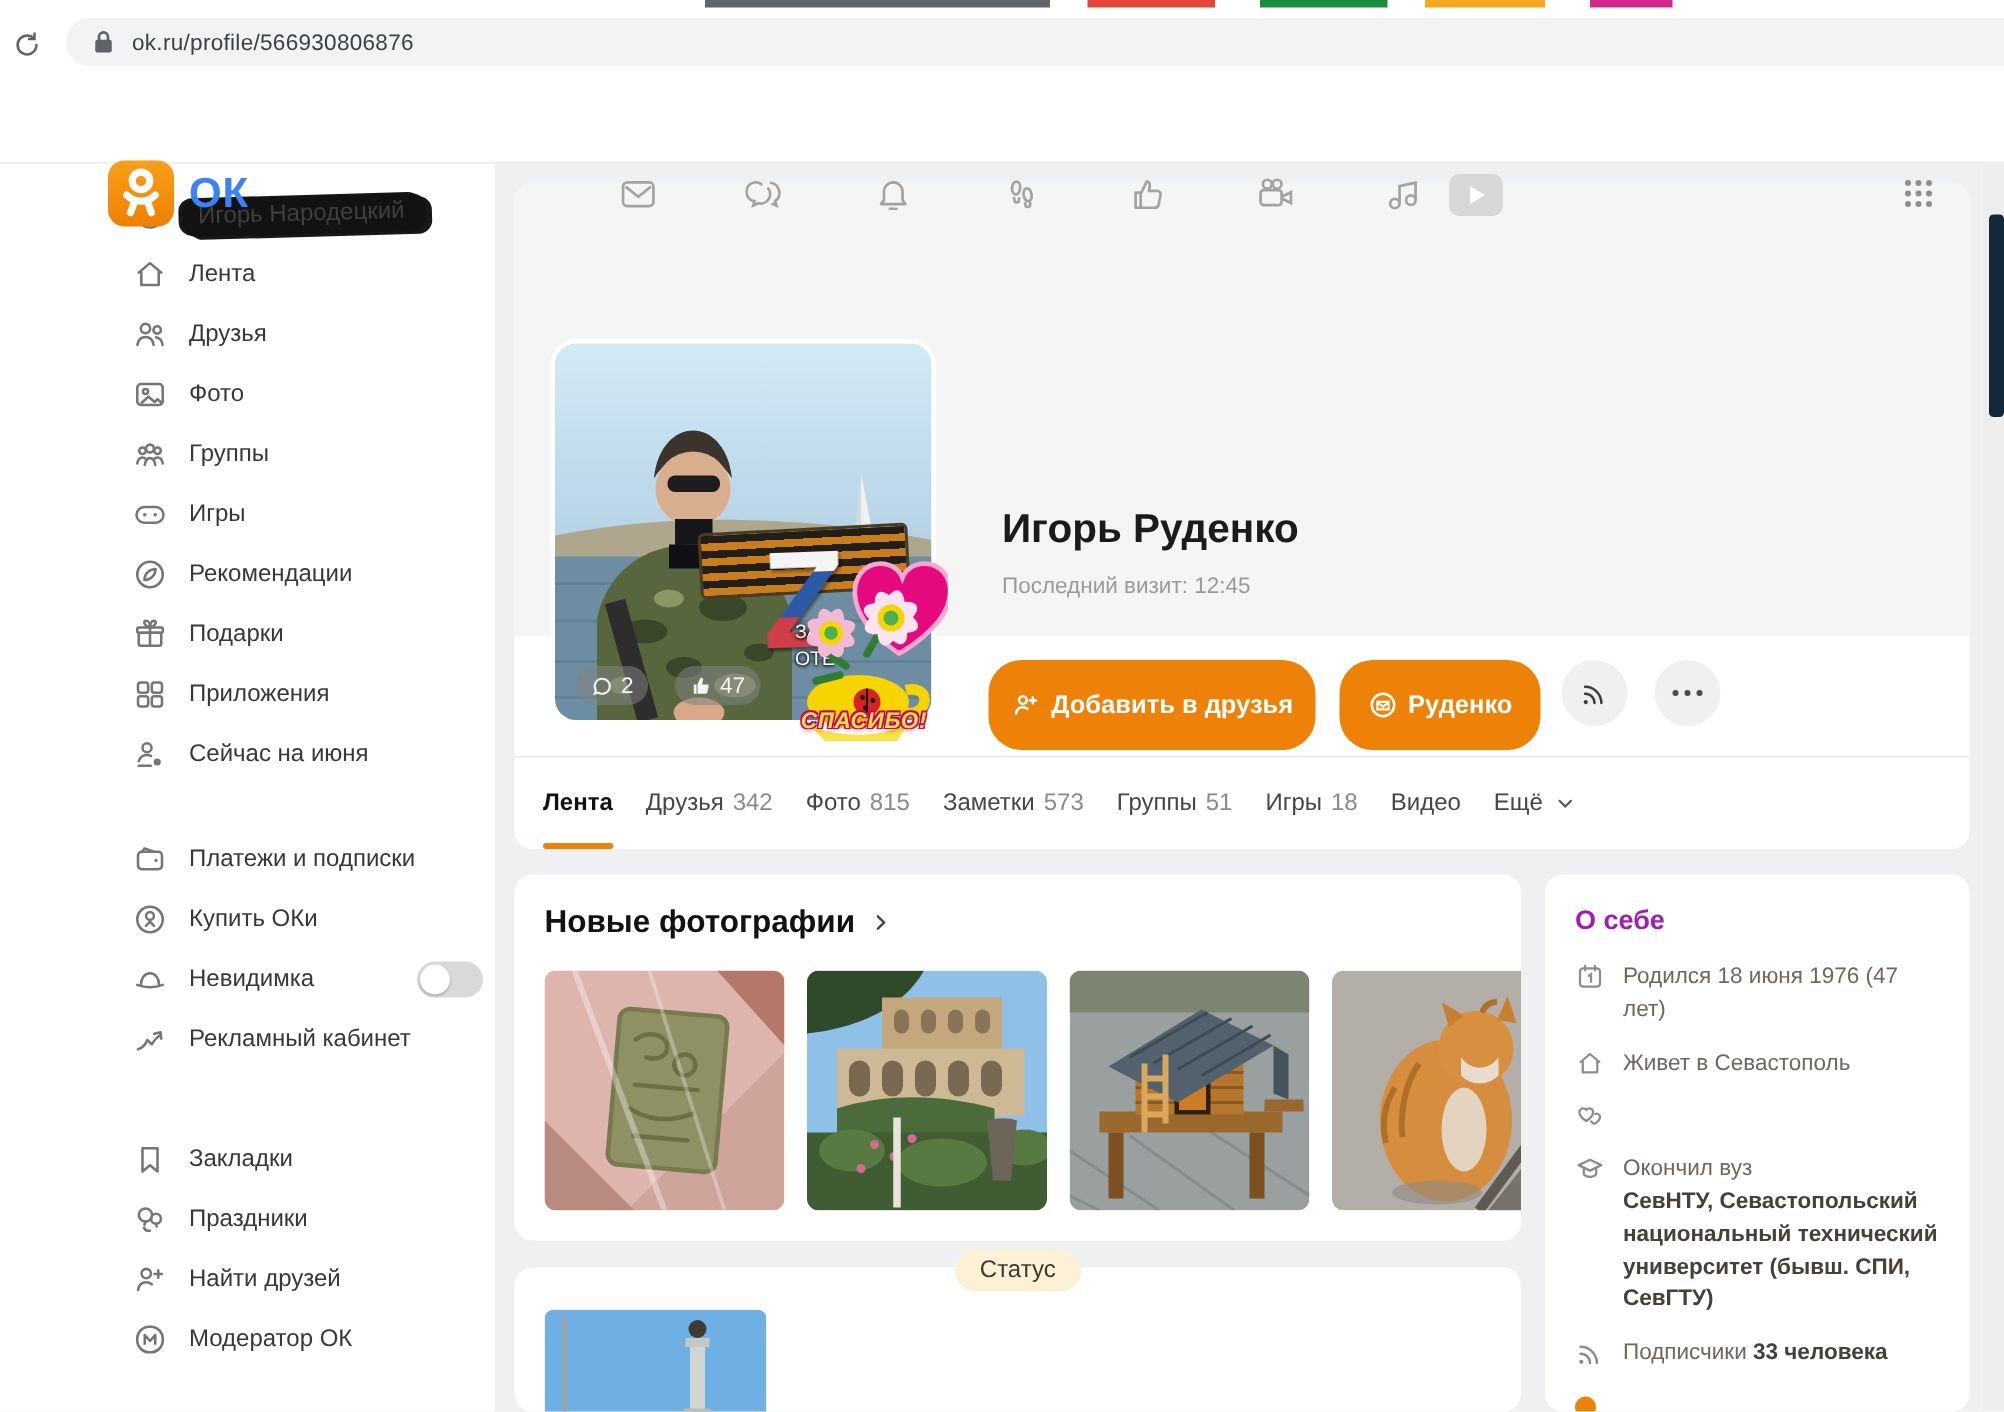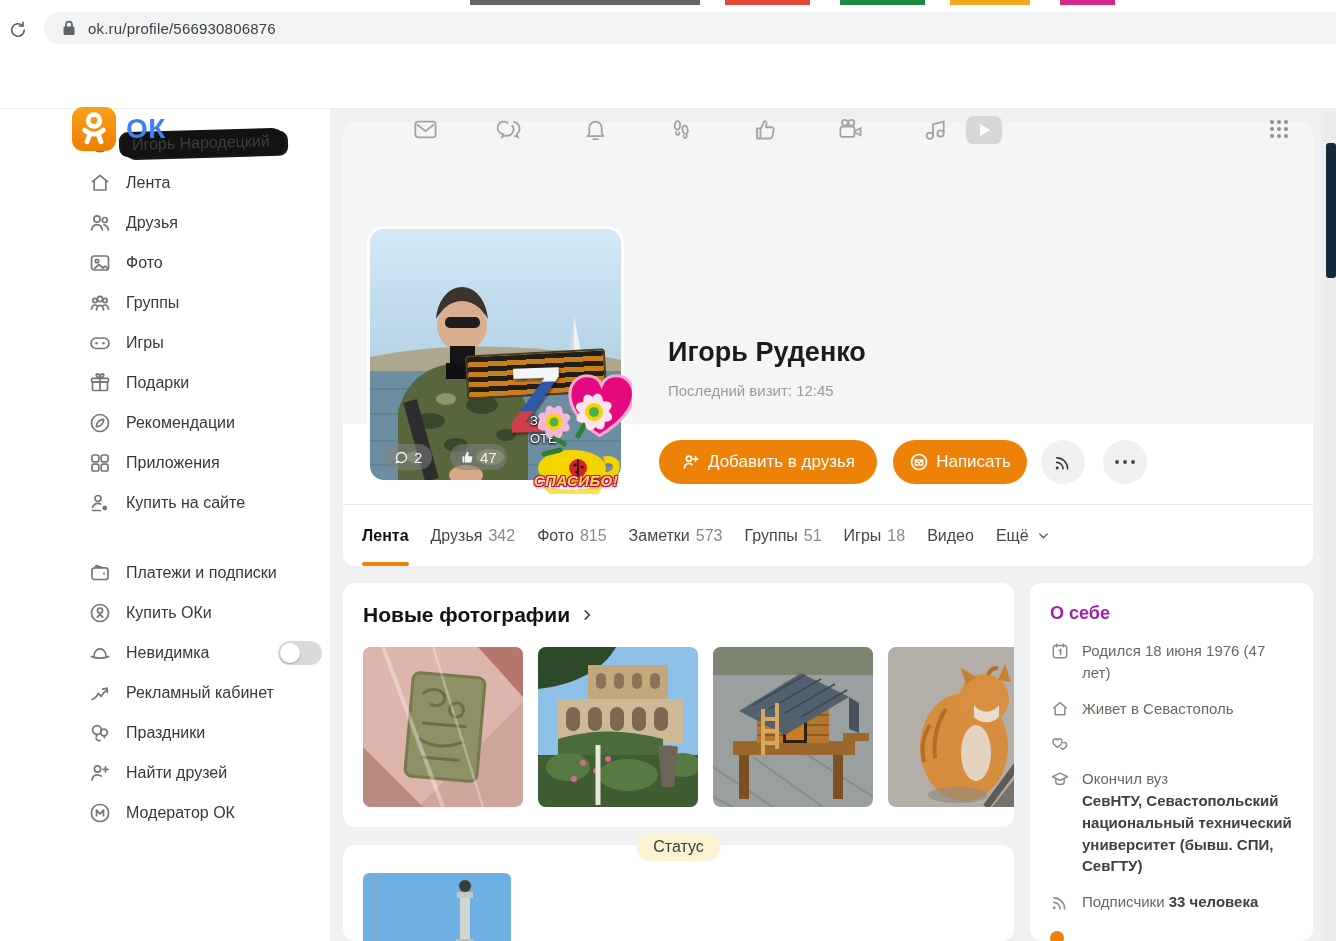--- a/index.html
+++ b/index.html
@@ -42,22 +42,22 @@
   #invis-toggle{position:absolute;left:278px;top:8px;width:44px;height:24px;border-radius:12px;background:#d9d9d9;cursor:pointer}
   #invis-toggle .knob{position:absolute;left:2px;top:2px;width:20px;height:20px;border-radius:50%;background:#fff;box-shadow:0 1px 2px rgba(0,0,0,.25)}
 
   
   #main-card{left:343px;top:122px;width:970px;height:444px;background:#fff;border-radius:12px;overflow:hidden}
   #cover{position:absolute;left:0;top:0;width:970px;height:302px;background:#f5f5f6}
   #avatar{position:absolute;left:27px;top:107px;width:251px;height:251px;border-radius:14px;overflow:hidden;
           box-shadow:0 0 0 3px #fff;z-index:2}
   #prof-name{position:absolute;left:325px;top:215px;font-size:27px;font-weight:700;color:#1b1b1b}
   #prof-visit{position:absolute;left:325px;top:260px;font-size:15px;color:#9a9a9a}
-  .pillbtn{position:absolute;top:318px;height:44px;border-radius:22px;background:#ee8208;color:#fff;
-           display:flex;align-items:center;justify-content:center;gap:7px;font-size:17px;font-weight:400;cursor:pointer}
+  .pillbtn{position:absolute;top:318px;height:60px;border-radius:22px;background:#ee8208;color:#fff;
+           display:flex;align-items:center;justify-content:center;gap:7px;font-size:17px;font-weight:700;cursor:pointer}
   #btn-add{left:316px;width:218px}
   #btn-write{left:550px;width:134px}
   .circbtn{position:absolute;top:318px;width:44px;height:44px;border-radius:50%;background:#f0f0f0;
            display:flex;align-items:center;justify-content:center;color:#3c3c3c;cursor:pointer}
   #btn-rss{left:698px}
   #btn-more{left:760px}
   .dots{display:flex;gap:4px}
   .dots i{width:4px;height:4px;border-radius:50%;background:#4a4a4a}
   #card-divider{position:absolute;left:0;top:382px;width:970px;height:1px;background:#ebebeb}
   #tabs{position:absolute;left:19px;top:383px;height:61px;display:flex;align-items:center;gap:22px}
@@ -280,36 +280,36 @@
         <rect x="3" y="7" width="18" height="10.5" rx="5.2"></rect>
         <circle cx="8.5" cy="12.2" r="1.2" fill="currentColor" stroke="none"></circle>
         <circle cx="15.5" cy="12.2" r="1.2" fill="currentColor" stroke="none"></circle>
       </svg>
     </span>
     <span class="slabel">Игры</span>
   </div>
   <div class="side-item">
     <span class="sicon">
       <svg width="24" height="24" viewBox="0 0 24 24" fill="none" stroke="currentColor" stroke-width="1.7">
+        <circle cx="12" cy="12" r="8.5"></circle>
+          <path d="M8.3 15.7c0-4.1 3.3-7.4 7.4-7.4 0 4.1-3.3 7.4-7.4 7.4z" stroke-linejoin="round"></path>
+      </svg>
+    </span>
+    <span class="slabel">Рекомендации</span>
+  </div>
+  <div class="side-item">
+    <span class="sicon">
+      <svg width="24" height="24" viewBox="0 0 24 24" fill="none" stroke="currentColor" stroke-width="1.7">
         <rect x="4.5" y="10.8" width="15" height="8.7" rx="1.5"></rect>
           <rect x="3.5" y="7.3" width="17" height="3.5" rx="1"></rect>
         <path d="M12 7.3v12.2"></path>
           <path d="M12 7.3C8 6.3 7 2.8 9.5 2.8c1.8 0 2.5 2.5 2.5 4.5 0-2 .7-4.5 2.5-4.5 2.5 0 1.5 3.5-2.5 4.5"></path>
       </svg>
     </span>
     <span class="slabel">Подарки</span>
-  </div>
-  <div class="side-item">
-    <span class="sicon">
-      <svg width="24" height="24" viewBox="0 0 24 24" fill="none" stroke="currentColor" stroke-width="1.7">
-        <circle cx="12" cy="12" r="8.5"></circle>
-          <path d="M8.3 15.7c0-4.1 3.3-7.4 7.4-7.4 0 4.1-3.3 7.4-7.4 7.4z" stroke-linejoin="round"></path>
-      </svg>
-    </span>
-    <span class="slabel">Рекомендации</span>
   </div>
   <div class="side-item">
     <span class="sicon">
       <svg width="24" height="24" viewBox="0 0 24 24" fill="none" stroke="currentColor" stroke-width="1.7">
         <rect x="4" y="4" width="6.8" height="6.8" rx="1.8"></rect>
           <rect x="13.2" y="4" width="6.8" height="6.8" rx="1.8"></rect>
         <rect x="4" y="13.2" width="6.8" height="6.8" rx="1.8"></rect>
           <rect x="13.2" y="13.2" width="6.8" height="6.8" rx="1.8"></rect>
       </svg>
     </span>
@@ -317,21 +317,21 @@
   </div>
   <div class="side-item">
     <span class="sicon">
       <svg width="24" height="24" viewBox="0 0 24 24" fill="none" stroke="currentColor" stroke-width="1.7" stroke-linecap="round">
         <circle cx="10" cy="7.5" r="3"></circle>
           <path d="M4.5 16.5c.8-2.7 2.9-4.2 5.5-4.2 1 0 1.9.2 2.7.7"></path>
         <path d="M4.5 19.5h8"></path>
           <circle cx="16.8" cy="17" r="2.4" fill="currentColor" stroke="none"></circle>
       </svg>
     </span>
-    <span class="slabel">Купить на сайте</span>
+    <span class="slabel">Сейчас на июня</span>
   </div>
 
   <div class="side-item gap30">
     <span class="sicon">
       <svg width="24" height="24" viewBox="0 0 24 24" fill="none" stroke="currentColor" stroke-width="1.7">
         <rect x="4" y="6.8" width="16" height="11.7" rx="2.5"></rect>
           <path d="M14.8 6.8 8.3 4.6 6.8 6.8"></path>
         <circle cx="16" cy="12.6" r="1.1" fill="currentColor" stroke="none"></circle>
       </svg>
     </span>
@@ -362,20 +362,28 @@
   <div class="side-item">
     <span class="sicon">
       <svg width="24" height="24" viewBox="0 0 24 24" fill="none" stroke="currentColor" stroke-width="1.7" stroke-linecap="round" stroke-linejoin="round">
         <path d="M4 18.5c3-1 5.2-3.4 6.2-6.2l3 3c1.5-2.6 3.2-4.7 5.8-6.3"></path>
           <path d="M14.8 8.2l4.2-1 .5 4.2"></path>
       </svg>
     </span>
     <span class="slabel">Рекламный кабинет</span>
   </div>
 
+  <div class="side-item gap40">
+    <span class="sicon">
+      <svg width="24" height="24" viewBox="0 0 24 24" fill="none" stroke="currentColor" stroke-width="1.7" stroke-linejoin="round">
+        <path d="M7 4.5h10V20l-5-4.2L7 20z"></path>
+      </svg>
+    </span>
+    <span class="slabel">Закладки</span>
+  </div>
   <div class="side-item">
     <span class="sicon">
       <svg width="24" height="24" viewBox="0 0 24 24" fill="none" stroke="currentColor" stroke-width="1.7" stroke-linecap="round">
         <circle cx="9" cy="9" r="4.4"></circle>
           <circle cx="16" cy="11.5" r="3.3"></circle>
         <path d="M9 13.4l-.7 2.2M16 14.8l.5 1.9M8 17.5c.6 1.5 2.2 2.2 4 2"></path>
       </svg>
     </span>
     <span class="slabel">Праздники</span>
   </div>
@@ -463,21 +471,21 @@
         <path d="M4 19c.5-3.3 2.7-5.2 5.5-5.2 1.4 0 2.7.5 3.7 1.4"></path>
         <path d="M17.5 5.8v5M15 8.3h5"></path>
     </svg>
     <span>Добавить в друзья</span>
   </div>
   <div class="pillbtn" id="btn-write">
     <svg width="20" height="20" viewBox="0 0 24 24" fill="none" stroke="#fff" stroke-width="2">
       <circle cx="12" cy="12" r="9"></circle>
         <path d="M7.5 9.5h9v6h-9zM7.5 10l4.5 3.3L16.5 10" stroke-width="1.7"></path>
     </svg>
-    <span>Написать</span>
+    <span>Руденко</span>
   </div>
   <div class="circbtn" id="btn-rss">
     <svg width="20" height="20" viewBox="0 0 24 24" fill="none" stroke="#3c3c3c" stroke-width="2" stroke-linecap="round">
       <path d="M5 19.2h.01" stroke-width="3.4"></path>
         <path d="M4.5 12.5A7.5 7.5 0 0 1 12 20M4.5 7A13 13 0 0 1 17.5 20"></path>
     </svg>
   </div>
   <div class="circbtn" id="btn-more">
     <span class="dots">
         <i></i>

